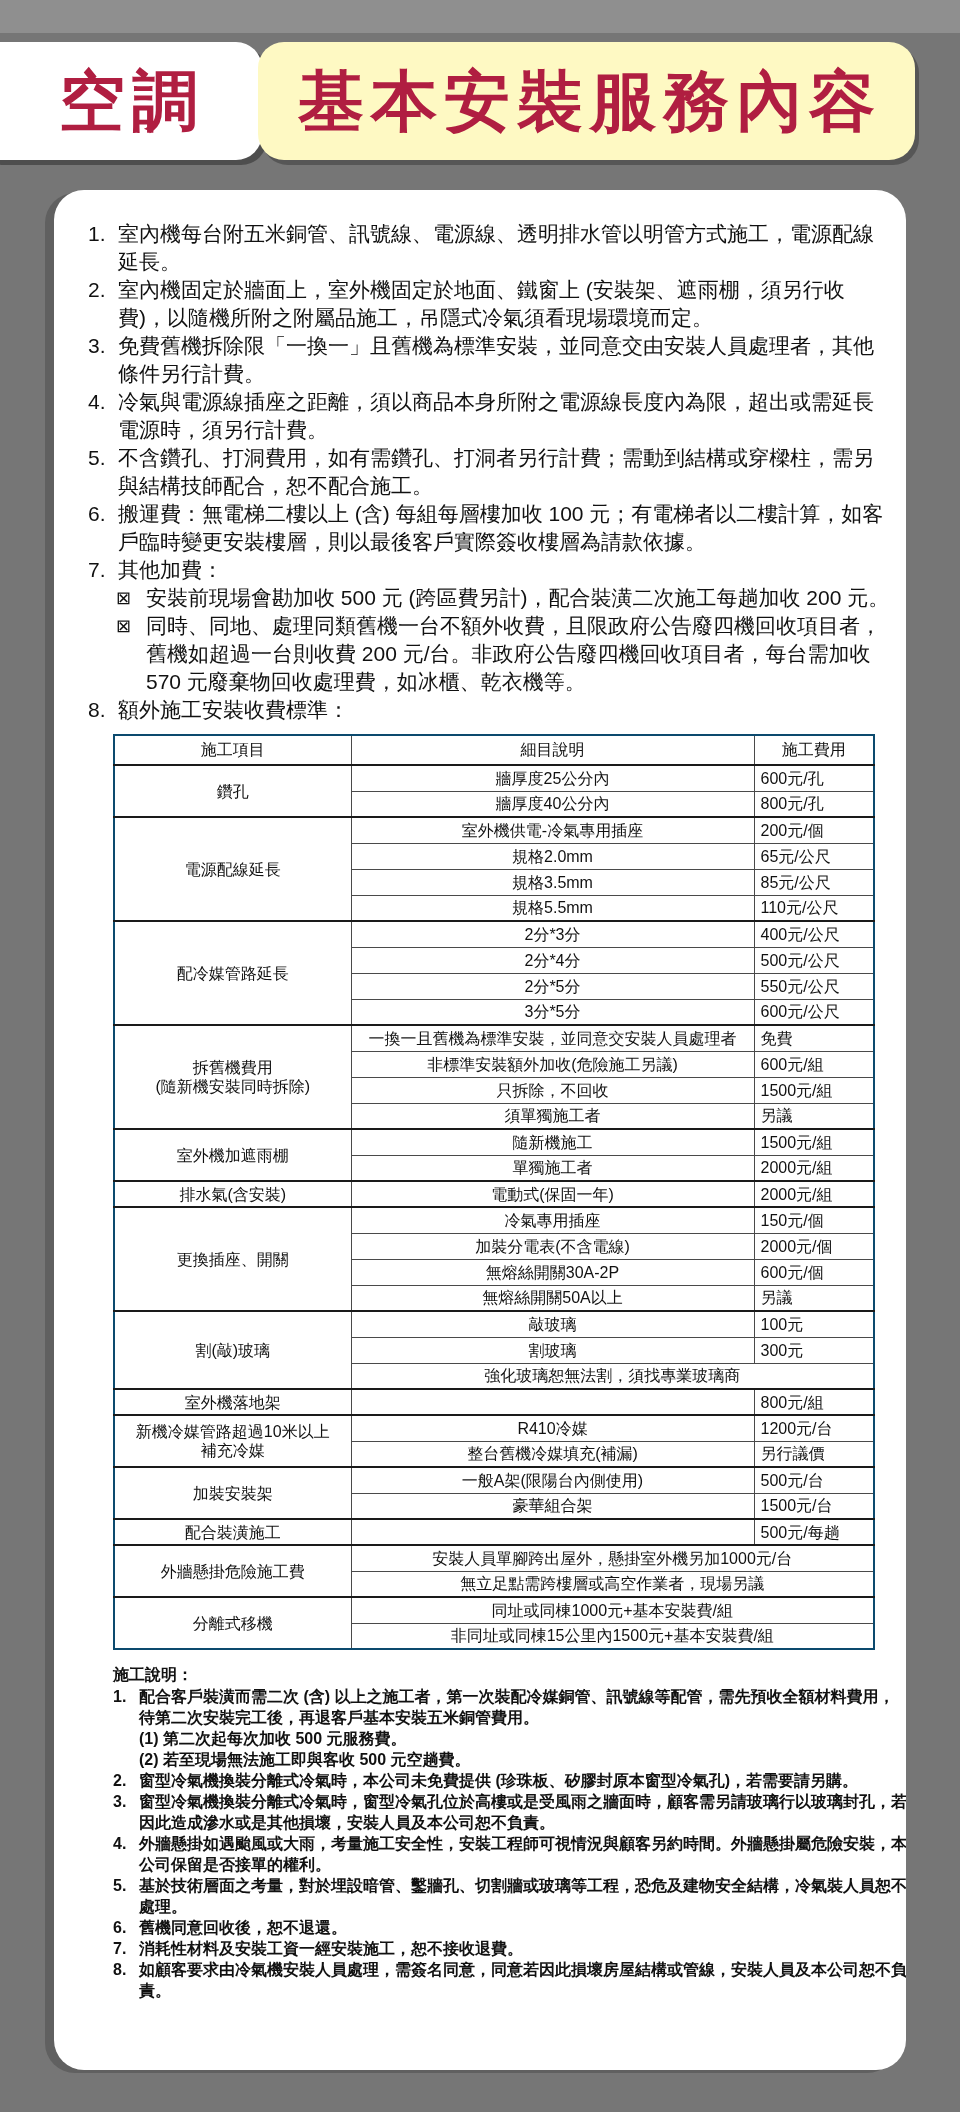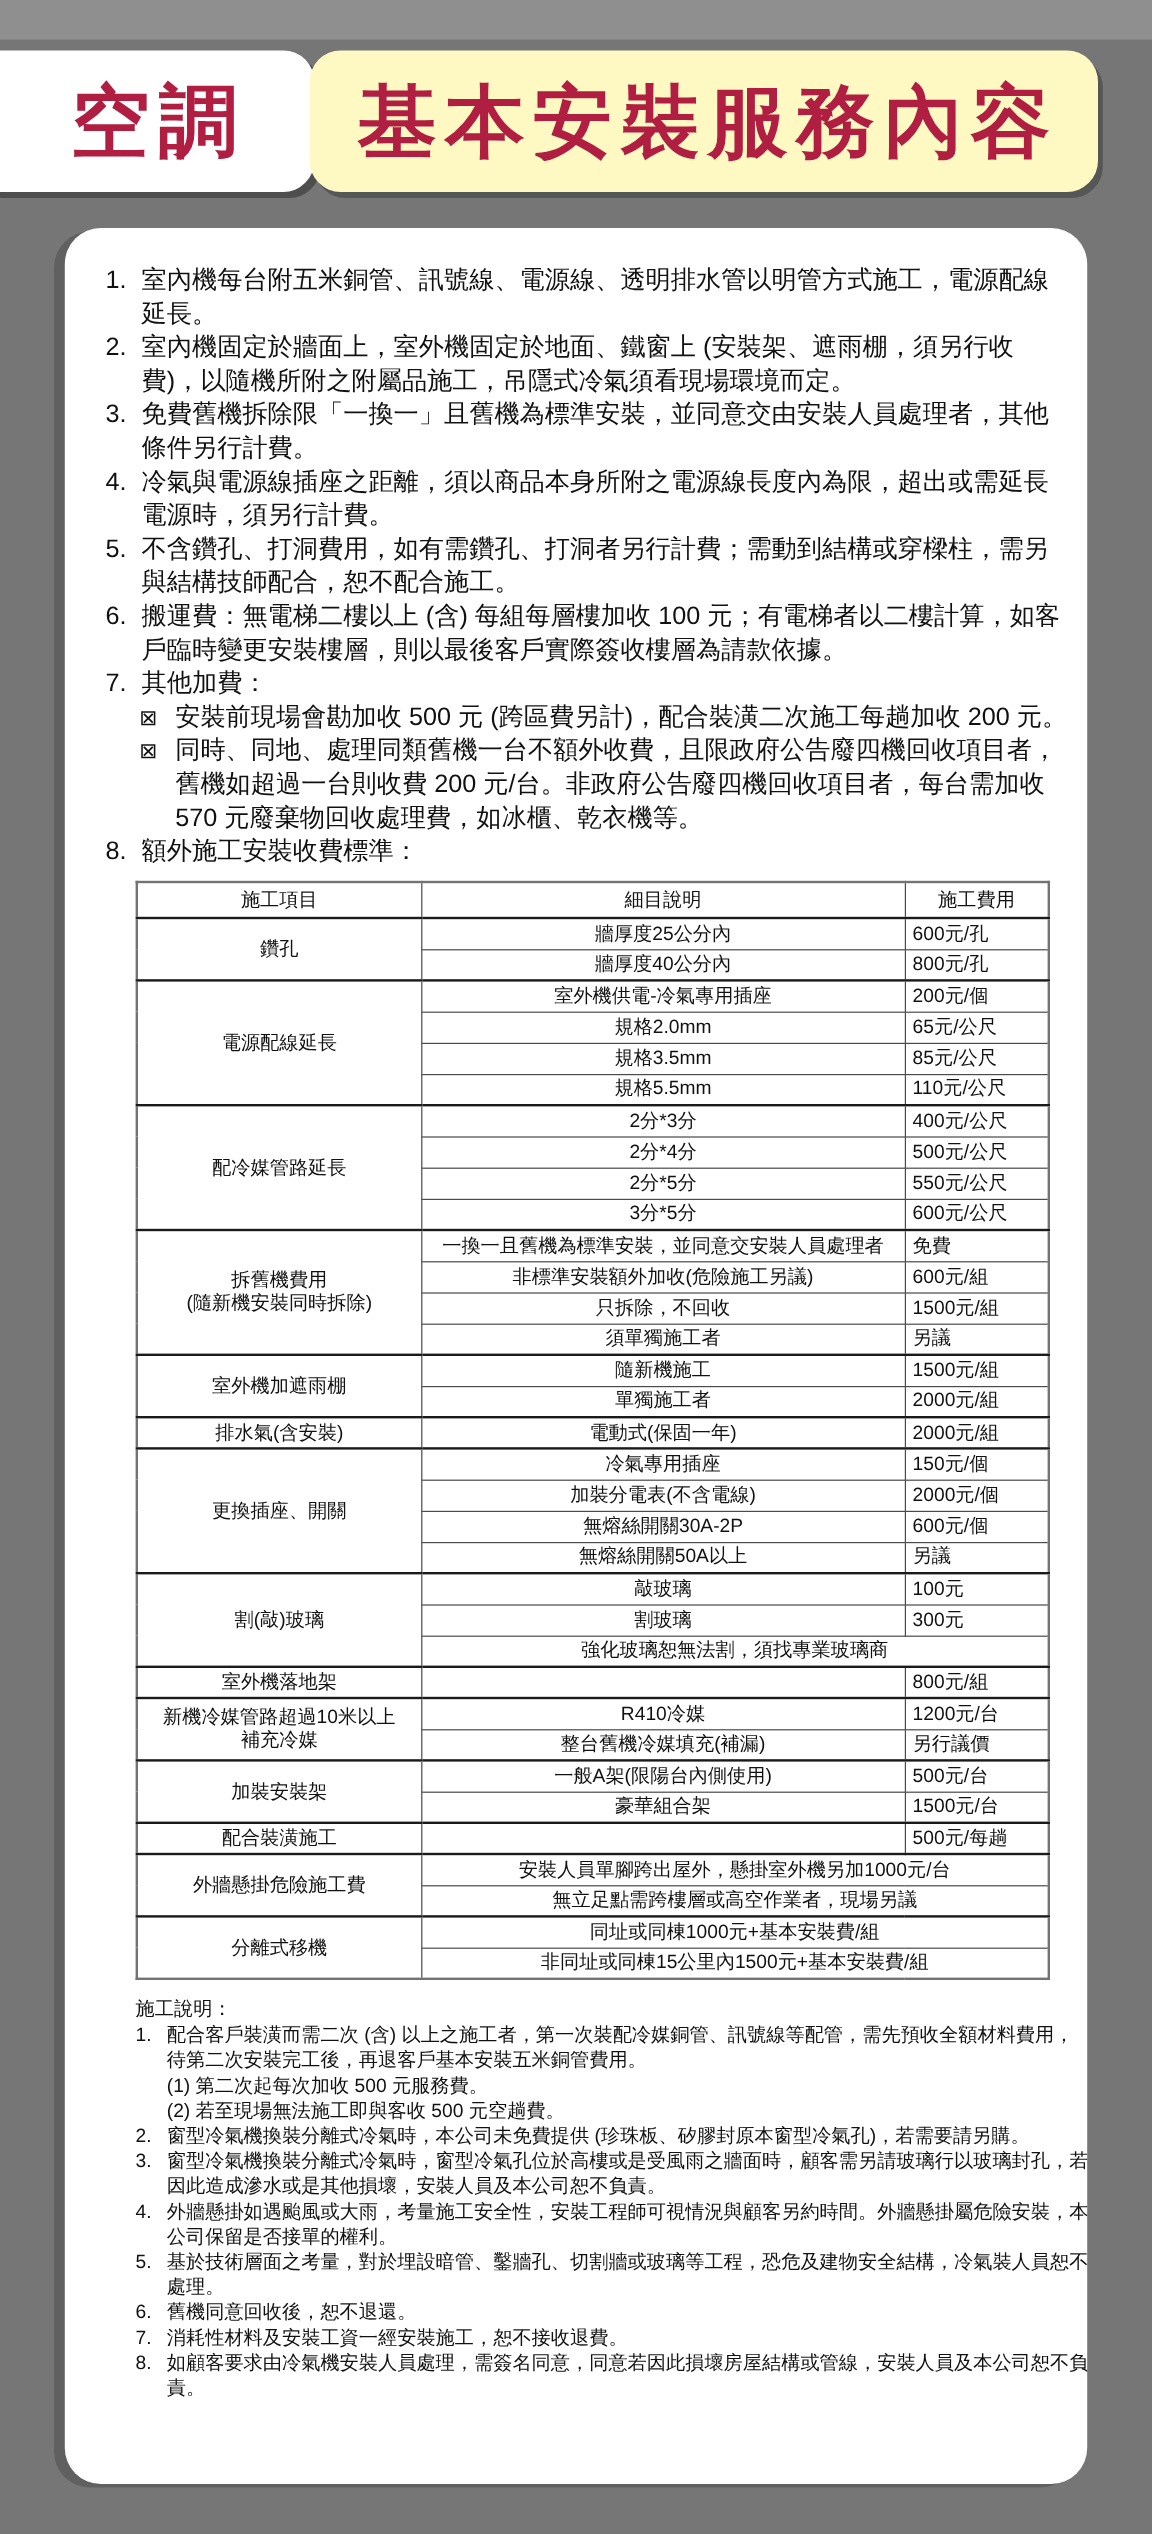--- a/index.html
+++ b/index.html
@@ -46,30 +46,30 @@
   .term-text{flex:1;}
   .term-sub{display:flex;font-size:21px;line-height:28px;margin-left:28px;width:774px;}
   .sub-bullet{flex:none;width:30px;font-size:18px;line-height:28px;}
   .sub-text{flex:1;}
   
   table{
     border-collapse:collapse;margin:10px 0 0 25px;width:760px;
     font-size:16px;table-layout:fixed;
   }
   table,td,th{border:1px solid #4a4a4a;}
-  table{border:2px solid #737373;}
+  table{border:2px solid #0c4a6e;}
   th{font-weight:normal;text-align:center;height:26px;padding:1px 6px;
      border-bottom:2px solid #1a1a1a;}
   td{height:26px;padding:1px 6px;line-height:19px;box-sizing:border-box;}
   td.c-item{text-align:center;white-space:pre-line;}
   td.c-desc{text-align:center;}
   td.c-fee{text-align:left;padding-right:8px;}
   tr.group-start td{border-top:2px solid #1a1a1a;}
   
-  .notes{margin:14px 0 12px 25px;width:795px;font-size:16px;line-height:21px;}
+  .notes{margin:14px 0 12px 25px;width:795px;font-size:16px;line-height:21px;font-weight:bold;}
   .notes-title{font-size:16px;line-height:22px;}
   .note-item{display:flex;}
   .note-num{flex:none;width:26px;}
   .note-text{flex:1;}
   .note-sub{margin-left:26px;}
 </style>
 </head>
 <body>
 
 <div class="top-strip"></div>

